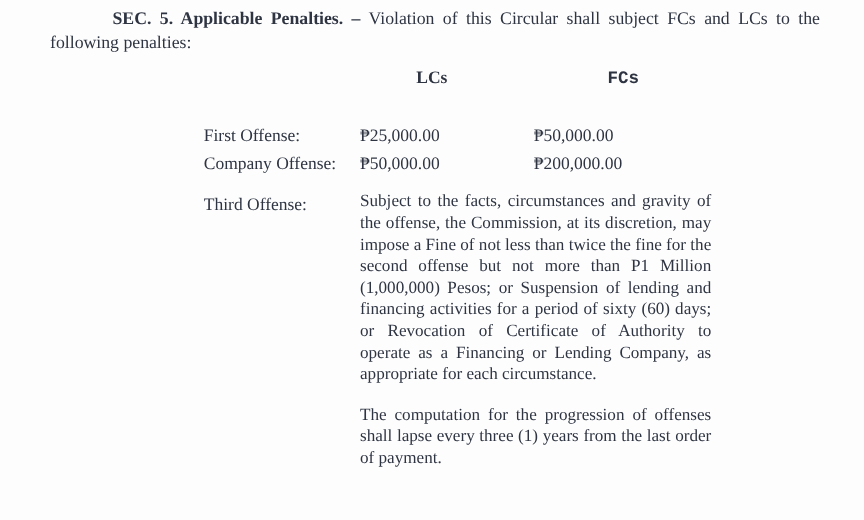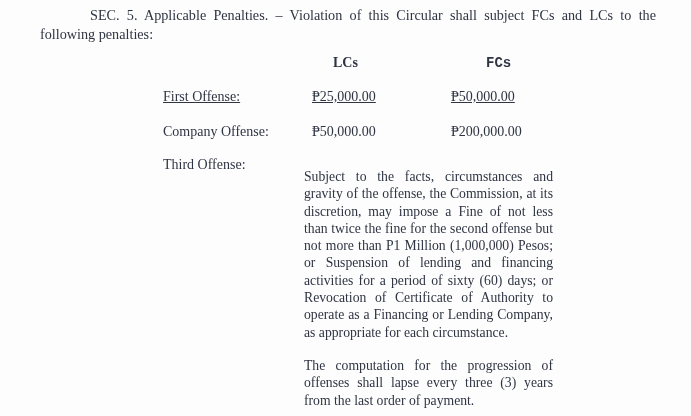--- a/index.html
+++ b/index.html
@@ -26,21 +26,21 @@
     left: 40px;
     top: 6px;
     width: 616px;
     font-size: 14.2px;
     line-height: 18.5px;
     text-align: justify;
     text-indent: 50px;
     margin: 0;
   }
   .heading .bold {
-    font-weight: normal;
+    font-weight: bold;
   }
   .col-header {
     position: absolute;
     top: 54px;
     font-weight: bold;
     font-size: 14px;
     line-height: 18px;
   }
   .col-header.lcs { left: 333px; text-align: center; }
   .col-header.fcs { left: 486px; font-family: Liberation Mono, monospace; }
@@ -49,38 +49,37 @@
     left: 163px;
     font-size: 14px;
     line-height: 18px;
     white-space: nowrap;
   }
   .money {
     position: absolute;
     font-size: 14px;
     line-height: 18px;
     white-space: nowrap;
-    margin-left: 24px;
   }
   .col-lc { left: 288px; }
   .col-fc { left: 427px; }
-  .row-1 { top: 88px; text-decoration: underline; }
+  .row-1 { top: 101px; }
   .row-2 { top: 123px; }
   .row-3 { top: 156px; }
   .para-block {
     position: absolute;
     left: 288px;
     top: 152px;
     width: 281px;
     font-size: 13.7px;
     line-height: 17.3px;
     text-align: justify;
   }
   .para-block p {
-    margin: 16px;
+    margin: 0;
   }
   .para-block p + p {
     margin-top: 15px;
   }
 </style>
 </head>
 <body>
 
 <div class="page">
 
@@ -96,18 +95,18 @@
     <div class="money col-fc row-1">₱50,000.00</div>
 
     <div class="row-label row-2">Company Offense:</div>
     <div class="money col-lc row-2">₱50,000.00</div>
     <div class="money col-fc row-2">₱200,000.00</div>
 
     <div class="row-label row-3">Third Offense:</div>
 
     <div class="para-block">
       <p>Subject to the facts, circumstances and gravity of the offense, the Commission, at its discretion, may impose a Fine of not less than twice the fine for the second offense but not more than P1 Million (1,000,000) Pesos; or Suspension of lending and financing activities for a period of sixty (60) days; or Revocation of Certificate of Authority to operate as a Financing or Lending Company, as appropriate for each circumstance.</p>
-      <p>The computation for the progression of offenses shall lapse every three (3) years from the last order of payment.</p>
+      <p>The computation for the progression of offenses shall lapse every three (1) years from the last order of payment.</p>
     </div>
 
   </div>
 
 </div>
 
 </body></html>

